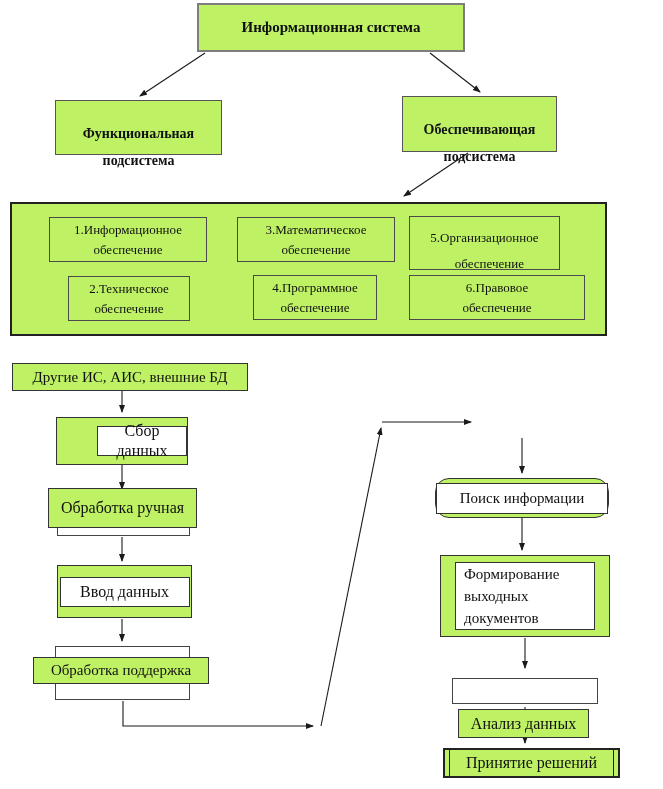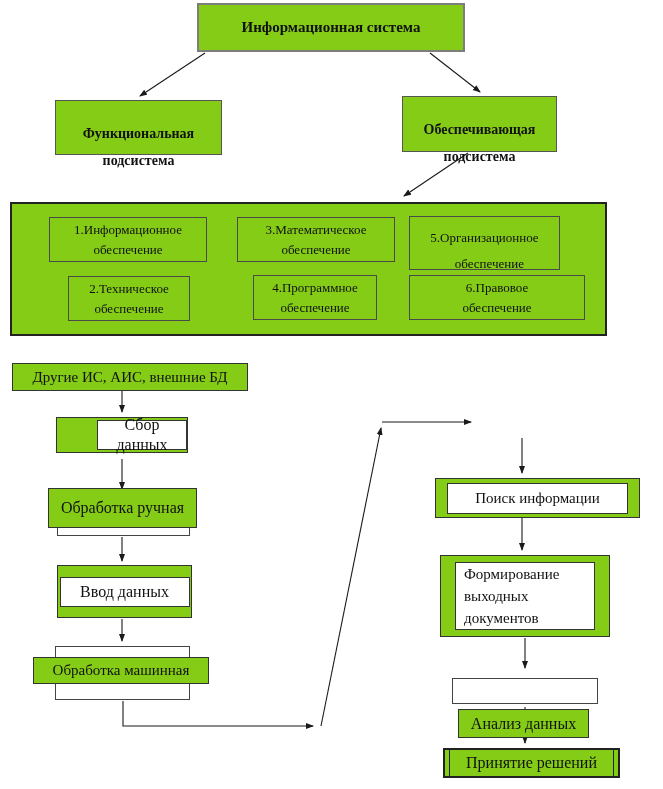--- a/index.html
+++ b/index.html
@@ -4,21 +4,21 @@
 <title>Diagram</title>
 <style>
   html,body{margin:0;padding:0;background:#fff;}
   .canvas{
     position:relative;width:663px;height:789px;background:#ffffff;
     font-family:"Liberation Serif","DejaVu Serif",serif;color:#111;
     overflow:hidden;
   }
   .canvas svg.wires{position:absolute;left:0;top:0;z-index:0;}
   .box{
-    position:absolute;box-sizing:border-box;background:#84cc16;
+    position:absolute;box-sizing:border-box;background:#bef264;
     border:1px solid #3a3a3a;z-index:1;
     display:flex;align-items:center;justify-content:center;
     text-align:center;white-space:pre-wrap;line-height:1.25;
   }
   .blk{display:block;text-align:left;}
   .bold{font-weight:bold;}
   
   .title-box{border:2px solid #7d7d7d;font-size:15px;}
   .subsys{border:1.5px solid #555;font-size:14px;line-height:27px;display:block;padding-top:19px;}
   .big-container{border:2px solid #222;}
@@ -87,36 +87,36 @@
 обеспечение</div>
 
   <div class="box numbox" style="left:253px;top:275px;width:124px;height:45px;">4.Программное
 обеспечение</div>
 
   <div class="box numbox" style="left:409px;top:275px;width:176px;height:45px;">6.Правовое
 обеспечение</div>
 
   <div class="box flowbox" style="left:12px;top:363px;width:236px;height:28px;font-size:15px;">Другие ИС, АИС, внешние БД</div>
 
-  <div class="box flowbox" style="left:56px;top:417px;width:132px;height:36px;padding-left:40px;">
+  <div class="box flowbox" style="left:56px;top:417px;width:132px;height:48px;padding-left:40px;">
     <div class="inner" style="width:109px;height:26px;font-size:16px;">Сбор данных</div>
   </div>
 
   <div class="box shadow" style="left:57px;top:492px;width:133px;height:44px;"></div>
   <div class="box flowbox" style="left:48px;top:488px;width:149px;height:40px;font-size:16px;">Обработка ручная</div>
 
   <div class="box flowbox" style="left:57px;top:565px;width:135px;height:53px;">
     <div class="inner" style="width:108px;height:26px;font-size:16px;">Ввод данных</div>
   </div>
 
   <div class="box shadow" style="left:55px;top:646px;width:135px;height:54px;"></div>
-  <div class="box flowbox" style="left:33px;top:657px;width:176px;height:27px;font-size:15px;">Обработка машинная</div>
+  <div class="box flowbox" style="left:33px;top:657px;width:176px;height:27px;font-size:15px;">Обработка поддержка</div>
 
 
-  <div class="box flowbox" style="left:435px;top:478px;width:205px;height:40px;">
+  <div class="box flowbox" style="left:435px;top:478px;width:174px;height:40px;border-radius:14px;">
     <div class="inner" style="width:159px;height:27px;font-size:15px;">Поиск информации</div>
   </div>
 
   <div class="box flowbox" style="left:440px;top:555px;width:170px;height:82px;">
     <div class="inner blk" style="width:122px;height:66px;font-size:15px;line-height:22px;padding:0 8px;display:block;">Формирование
 выходных
 документов</div>
   </div>
 
   <div class="box shadow" style="left:452px;top:678px;width:146px;height:26px;"></div>

